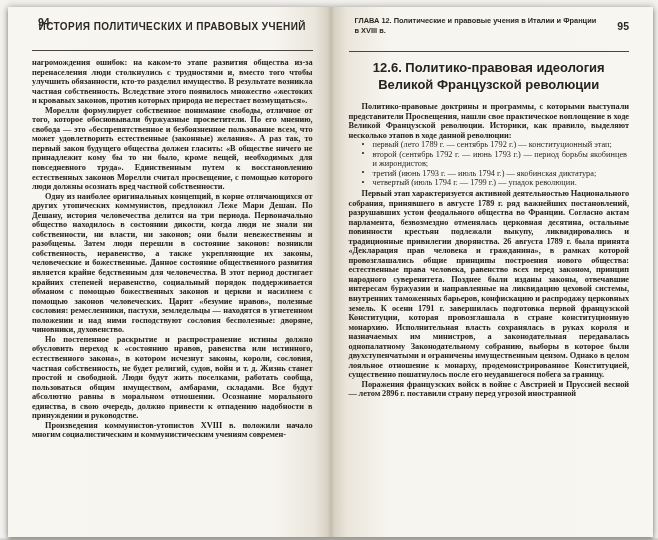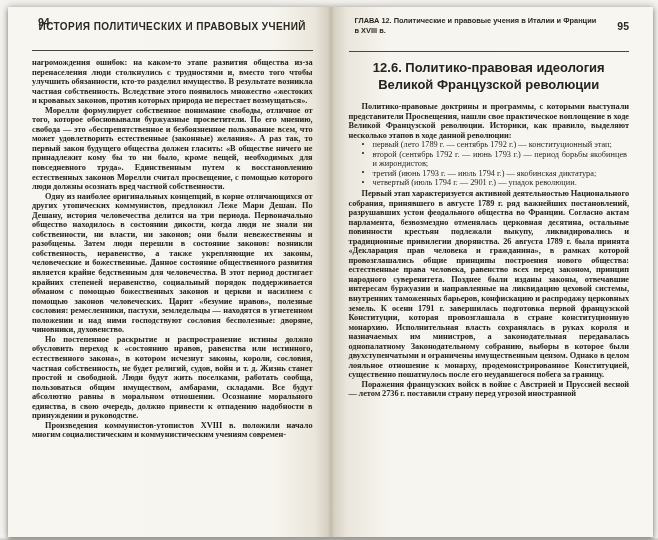--- a/index.html
+++ b/index.html
@@ -154,22 +154,22 @@
           <div class="li">
             <span class="bullet">•</span>
             <span>второй (сентябрь 1792 г. — июнь 1793 г.) — период борьбы якобинцев и жирондистов;</span>
           </div>
           <div class="li">
             <span class="bullet">•</span>
             <span>третий (июнь 1793 г. — июль 1794 г.) — якобинская диктатура;</span>
           </div>
           <div class="li">
             <span class="bullet">•</span>
-            <span>четвертый (июль 1794 г. — 2901 г.) — упадок революции.</span>
+            <span>четвертый (июль 1794 г. — 1799 г.) — упадок революции.</span>
           </div>
         </div>
         <p class="para">Первый этап характеризуется активной деятельностью Национального собрания, принявшего в августе 1789 г. ряд важнейших постановлений, разрушавших устои феодального общества во Франции. Согласно актам парламента, безвозмездно отменялась церковная десятина, остальные повинности крестьян подлежали выкупу, ликвидировались и традиционные привилегии дворянства. 26 августа 1789 г. была принята «Декларация прав человека и гражданина», в рамках которой провозглашались общие принципы построения нового общества: естественные права человека, равенство всех перед законом, принцип народного суверенитета. Позднее были изданы законы, отвечавшие интересам буржуазии и направленные на ликвидацию цеховой системы, внутренних таможенных барьеров, конфискацию и распродажу церковных земель. К осени 1791 г. завершилась подготовка первой французской Конституции, которая провозглашала в стране конституционную монархию. Исполнительная власть сохранялась в руках короля и назначаемых им министров, а законодательная передавалась однопалатному Законодательному собранию, выборы в которое были двухступенчатыми и ограничены имущественным цензом. Однако в целом лояльное отношение к монарху, продемонстрированное Конституцией, существенно пошатнулось после его неудавшегося побега за границу.</p>
-        <p class="para">Поражения французских войск в войне с Австрией и Пруссией весной — летом 2736 г. поставили страну перед угрозой иностранной</p>
+        <p class="para">Поражения французских войск в войне с Австрией и Пруссией весной — летом 2896 г. поставили страну перед угрозой иностранной</p>
       </div>
     </section>
 
   </div>
 </div>
 
 </body></html>

